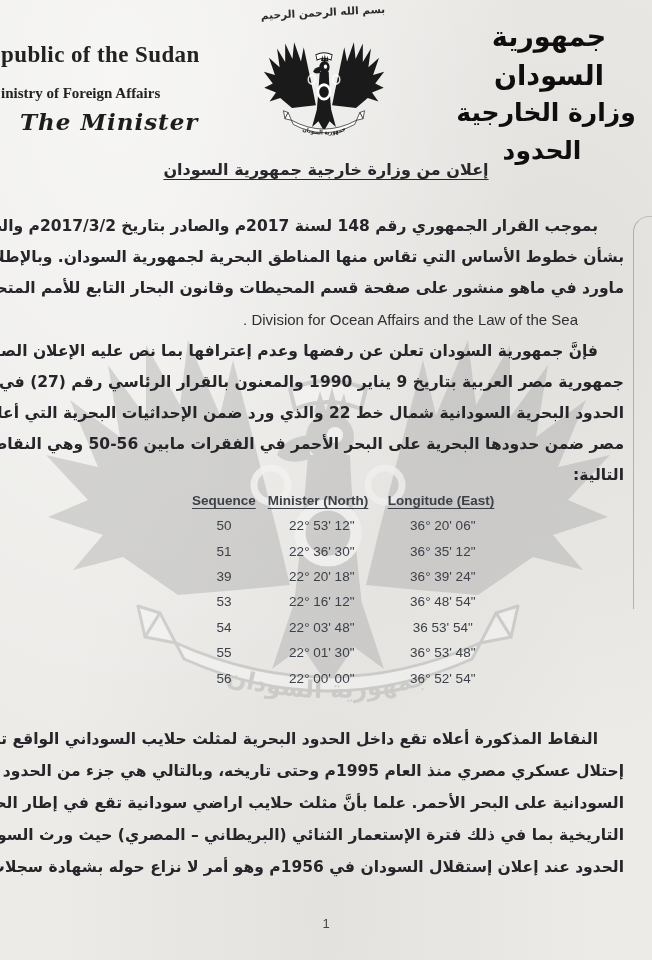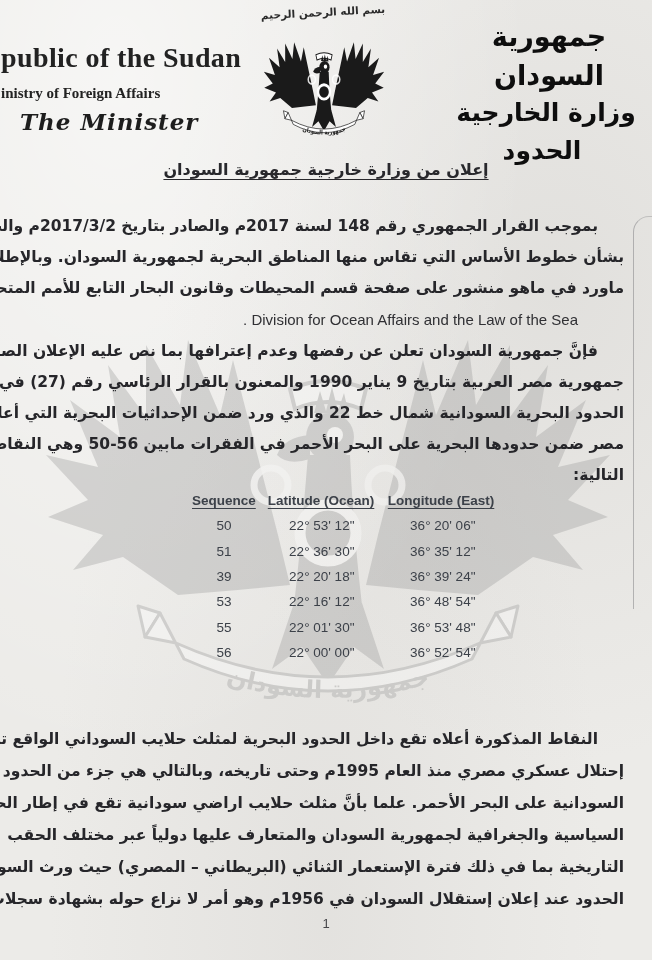--- a/index.html
+++ b/index.html
@@ -21,21 +21,21 @@
   .watermark{position:absolute;left:28px;top:285px;z-index:1;color:#9a9a9a;opacity:.34;}
   .content{position:relative;z-index:2;}
   
   .edge-artifact{
     position:absolute;left:633px;top:216px;width:30px;height:392px;z-index:1;
     border-left:1.5px solid rgba(125,125,128,.5);
     border-top:1.5px solid rgba(125,125,128,.35);
     border-radius:16px 0 0 0;
   }
   
-  .lh-left-1{position:absolute;left:1px;top:42px;font-family:"Liberation Serif",serif;font-weight:bold;font-size:28px;letter-spacing:.4px;color:#222;}
+  .lh-left-1{position:absolute;left:1px;top:42px;font-family:"Liberation Serif",serif;font-weight:bold;font-size:23px;letter-spacing:.4px;color:#222;}
   .lh-left-2{position:absolute;left:1px;top:85px;font-family:"Liberation Serif",serif;font-weight:bold;font-size:15px;color:#222;}
   .lh-left-3{position:absolute;left:20px;top:108px;font-family:"DejaVu Serif",serif;font-style:italic;font-weight:bold;font-size:23px;letter-spacing:1px;color:#1d1d1d;}
   .bismillah{position:absolute;left:258px;top:6px;width:130px;text-align:center;font-size:10.5px;font-weight:bold;color:#2a2a2a;transform:rotate(-3deg);}
   .emblem-top{position:absolute;left:260px;top:28px;color:#1a1a1a;}
   .lh-right{position:absolute;left:446px;top:18px;width:206px;text-align:center;direction:rtl;color:#0e0e0e;font-weight:bold;}
   .lh-right .c1{font-size:27px;line-height:38px;transform:scaleY(1.04);}
   .lh-right .c2{font-size:25px;line-height:38px;margin-right:6px;text-align:center;}
   .lh-right .c3{font-size:25px;line-height:38px;margin-right:14px;}
   
   .doc-title{position:absolute;left:0;right:0;top:160px;text-align:center;direction:rtl;font-size:16px;font-weight:600;}
@@ -143,21 +143,21 @@
       <div class="line">جمهورية مصر العربية بتاريخ 9 يناير 1990 والمعنون بالقرار الرئاسي رقم (27) في مايمس</div>
       <div class="line">الحدود البحرية السودانية شمال خط 22 والذي ورد ضمن الإحداثيات البحرية التي أعلنتها</div>
       <div class="line">مصر ضمن حدودها البحرية على البحر الأحمر في الفقرات مابين 56-50 وهي النقاط البحرية</div>
       <div class="line no-stretch">التالية:</div>
     </div>
 
     <table class="coords">
       <thead>
         <tr>
           <th class="seq">Sequence</th>
-          <th class="lat">Latitude (Ocean)</th>
+          <th class="lat">Minister (North)</th>
           <th class="lon">Longitude (East)</th>
         </tr>
       </thead>
       <tbody>
         <tr>
           <td>50</td>
           <td>22° 53' 12"</td>
           <td>36° 20' 06"</td>
         </tr>
         <tr>
@@ -167,39 +167,43 @@
         </tr>
         <tr>
           <td>39</td>
           <td>22° 20' 18"</td>
           <td>36° 39' 24"</td>
         </tr>
         <tr>
           <td>53</td>
           <td>22° 16' 12"</td>
           <td>36° 48' 54"</td>
+        </tr>
+        <tr>
+          <td>54</td>
+          <td>22° 03' 48"</td>
+          <td>36 53' 54"</td>
         </tr>
         <tr>
           <td>55</td>
           <td>22° 01' 30"</td>
           <td>36° 53' 48"</td>
         </tr>
         <tr>
           <td>56</td>
           <td>22° 00' 00"</td>
           <td>36° 52' 54"</td>
         </tr>
       </tbody>
     </table>
 
     <div class="para p3">
       <div class="line indent">النقاط المذكورة أعلاه تقع داخل الحدود البحرية لمثلث حلايب السوداني الواقع تحت</div>
       <div class="line">إحتلال عسكري مصري منذ العام 1995م وحتى تاريخه، وبالتالي هي جزء من الحدود البحرية</div>
       <div class="line">السودانية على البحر الأحمر. علما بأنَّ مثلث حلايب اراضي سودانية تقع في إطار الحدود</div>
-      <div class="line">السياسية والجغرافية لجمهورية السودان والمتعارف عليها دولياً عبر مختلف الحقب</div>
       <div class="line">التاريخية بما في ذلك فترة الإستعمار الثنائي (البريطاني – المصري) حيث ورث السودان هذه</div>
       <div class="line">الحدود عند إعلان إستقلال السودان في 1956م وهو أمر لا نزاع حوله بشهادة سجلات الأمم</div>
     </div>
 
     <div class="page-number">1</div>
 
   </div>
 </div>
 
 </body></html>

